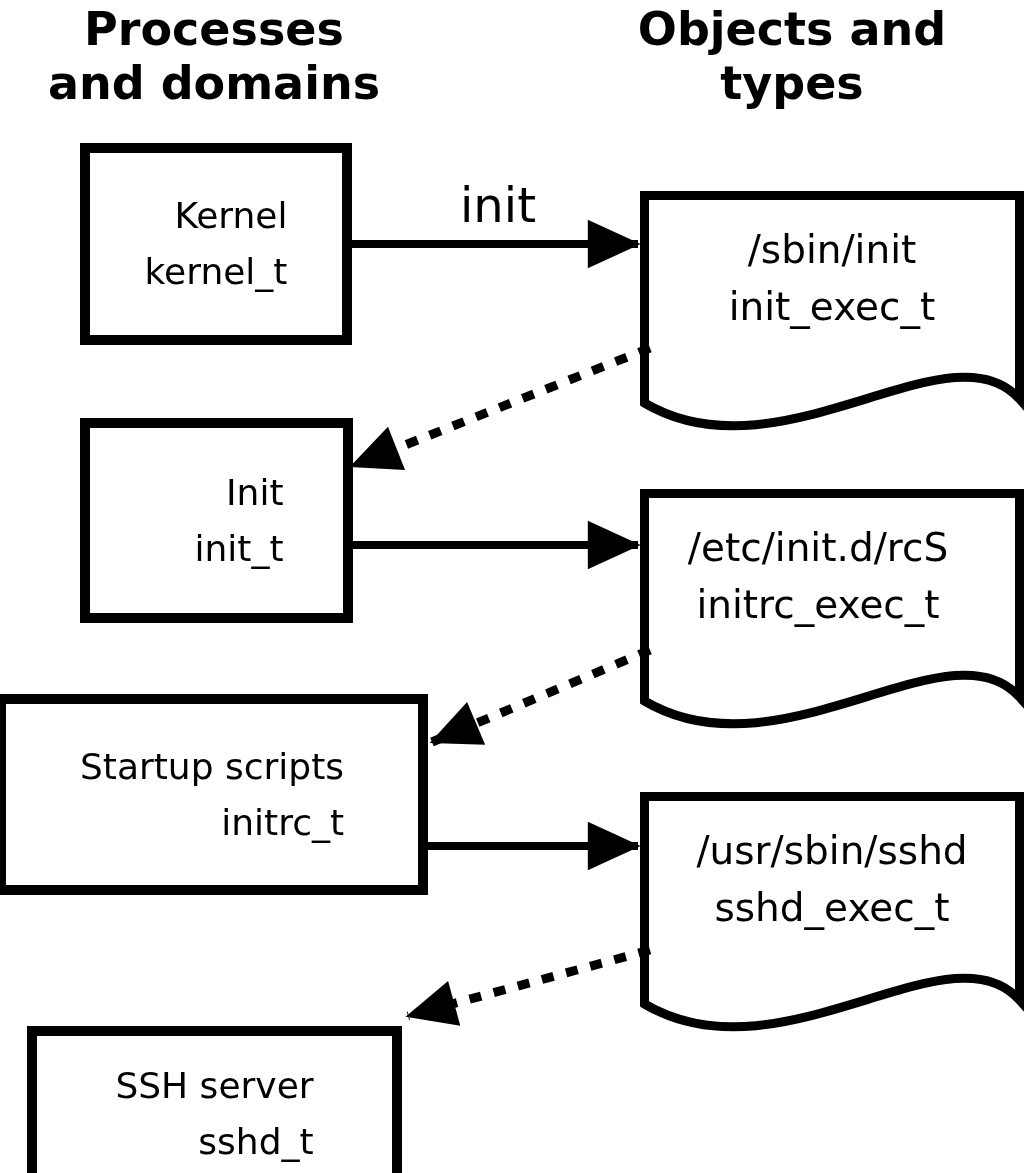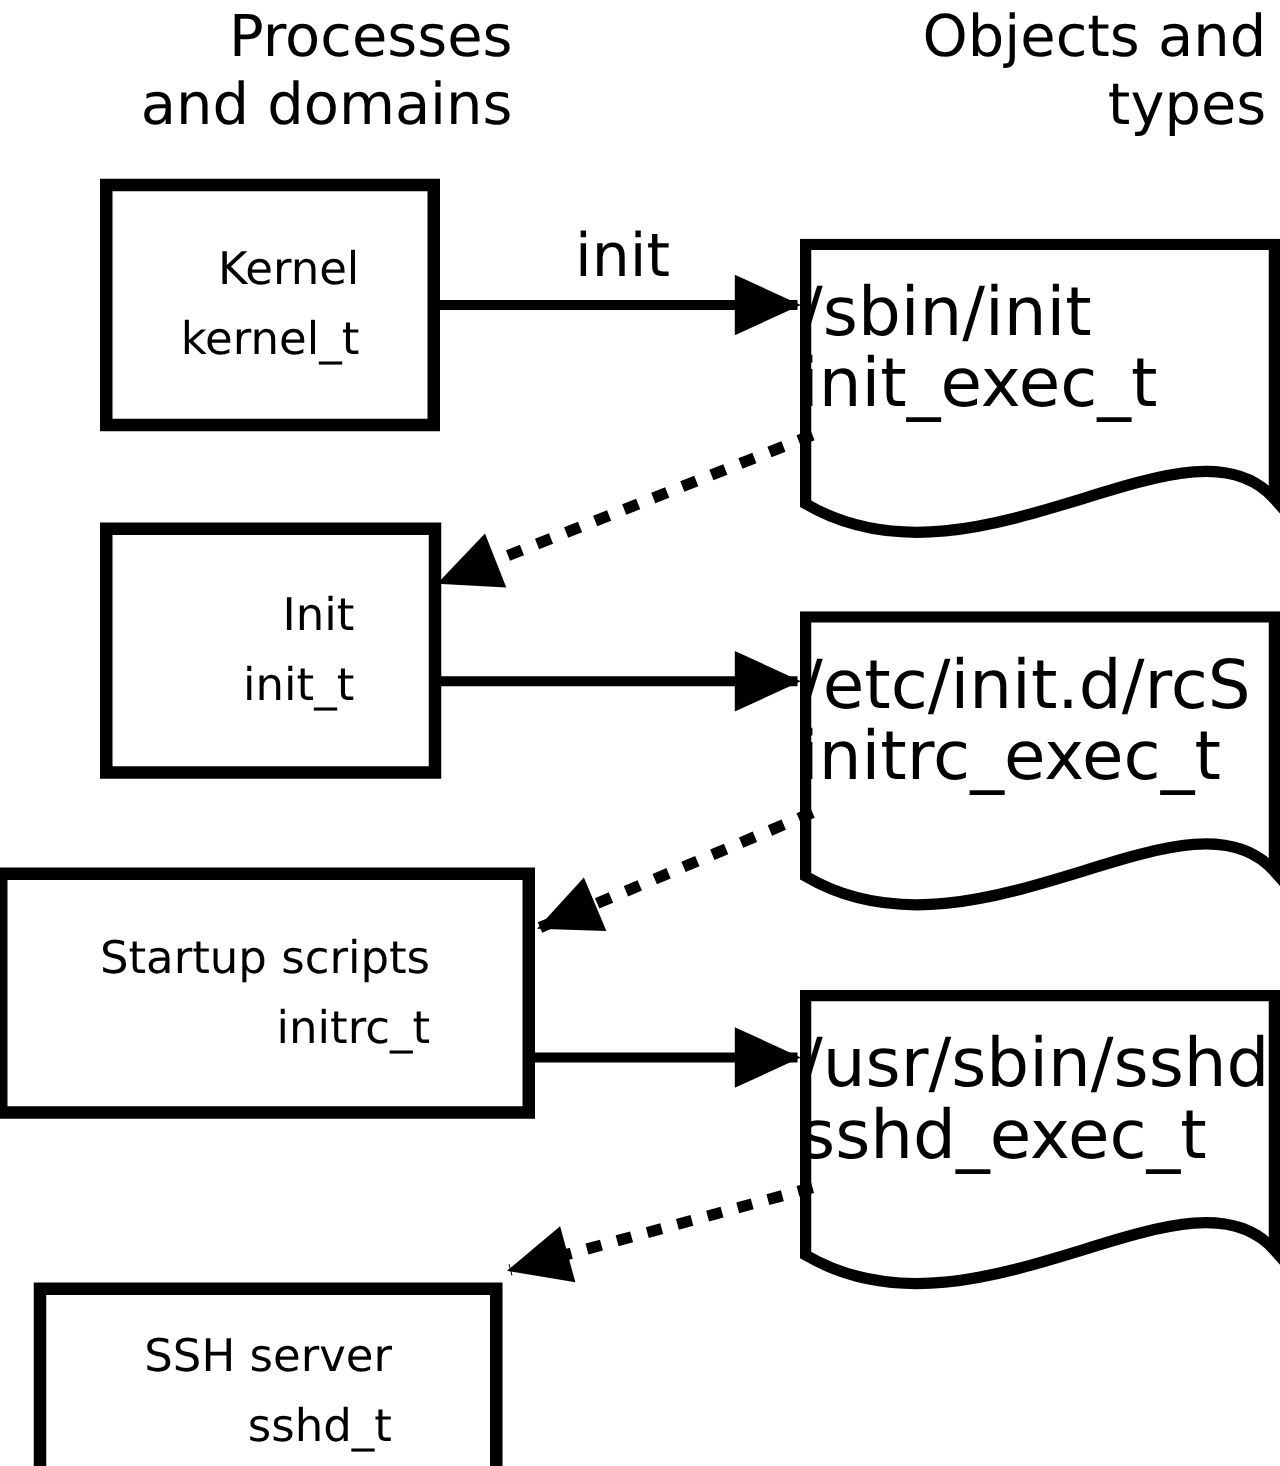--- a/index.html
+++ b/index.html
@@ -6,23 +6,23 @@
   #canvas{
     position:relative;
     width:1024px;height:1173px;
     background:#fff;
     overflow:hidden;
     font-family:"DejaVu Sans","Liberation Sans",sans-serif;
     color:#000;
   }
   .col-header{
     position:absolute;
-    text-align:right;
+    text-align:center;
     font-size:46px;
-    font-weight:normal;
+    font-weight:bold;
     line-height:54px;
     color:#000;
   }
   .proc-box{
     position:absolute;
     box-sizing:border-box;
     border:10px solid #000;
     background:#fff;
     display:flex;
     align-items:center;
@@ -31,21 +31,22 @@
   .box-label{
     text-align:right;
     font-size:36px;
     line-height:56px;
     color:#000;
   }
   .doc-node{position:absolute;}
   .doc-svg{position:absolute;left:0;top:0;display:block;}
   .doc-label{
     position:absolute;
-    font-size:54px;
+    text-align:center;
+    font-size:39px;
     line-height:57px;
     color:#000;
     width:100%;
   }
   .edge-label{
     position:absolute;
     text-align:center;
     font-size:48px;
     line-height:46px;
     color:#000;
@@ -57,21 +58,21 @@
 </style>
 </head>
 <body>
 
 <div id="canvas">
 
   <div class="col-header" style="left:18px;top:2px;width:392px;">
     <div>Processes</div>
     <div>and domains</div>
   </div>
-  <div class="col-header" style="left:621px;top:2px;width:392px;">
+  <div class="col-header" style="left:596px;top:2px;width:392px;">
     <div>Objects and</div>
     <div>types</div>
   </div>
 
   <div class="proc-box" style="left:80px;top:143px;width:272px;height:202px;">
     <div class="box-label">
       <div>Kernel</div>
       <div>kernel_t</div>
     </div>
   </div>

